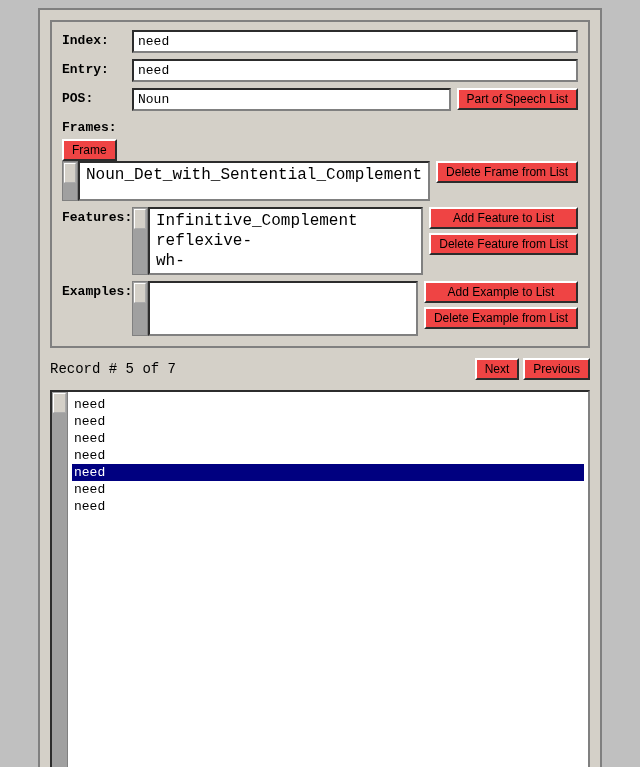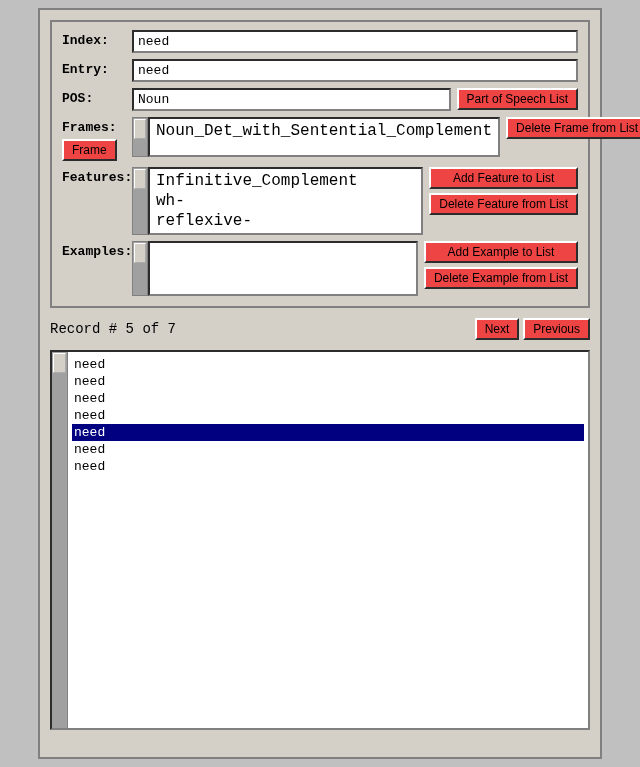--- a/index.html
+++ b/index.html
@@ -76,20 +76,21 @@
       font-family: Liberation Sans, sans-serif;
       font-size: 12px;
       cursor: pointer;
       white-space: nowrap;
     }
     .frames-row {
       display: flex;
       align-items: flex-start;
       margin-bottom: 6px;
       gap: 0;
+      flex-direction: column;
     }
     .frames-label-area {
       width: 70px;
       display: flex;
       flex-direction: column;
       align-items: flex-start;
       gap: 4px;
       flex-shrink: 0;
     }
     .list-box-container {
@@ -247,22 +248,22 @@
 
     <div class="features-row">
       <span class="form-label">Features:</span>
       <div class="list-box-container">
         <div class="list-box-wrapper">
           <div class="list-scrollbar">
             <div class="list-scrollbar-thumb"></div>
           </div>
           <div class="list-box feature-list-content">
             <span class="list-panel-item">Infinitive_Complement</span>
+            <span class="list-panel-item">reflexive-</span>
             <span class="list-panel-item">wh-</span>
-            <span class="list-panel-item">reflexive-</span>
           </div>
         </div>
         <div class="list-buttons">
           <button class="btn">Add Feature to List</button>
           <button class="btn">Delete Feature from List</button>
         </div>
       </div>
     </div>
 
     <div class="examples-row">

